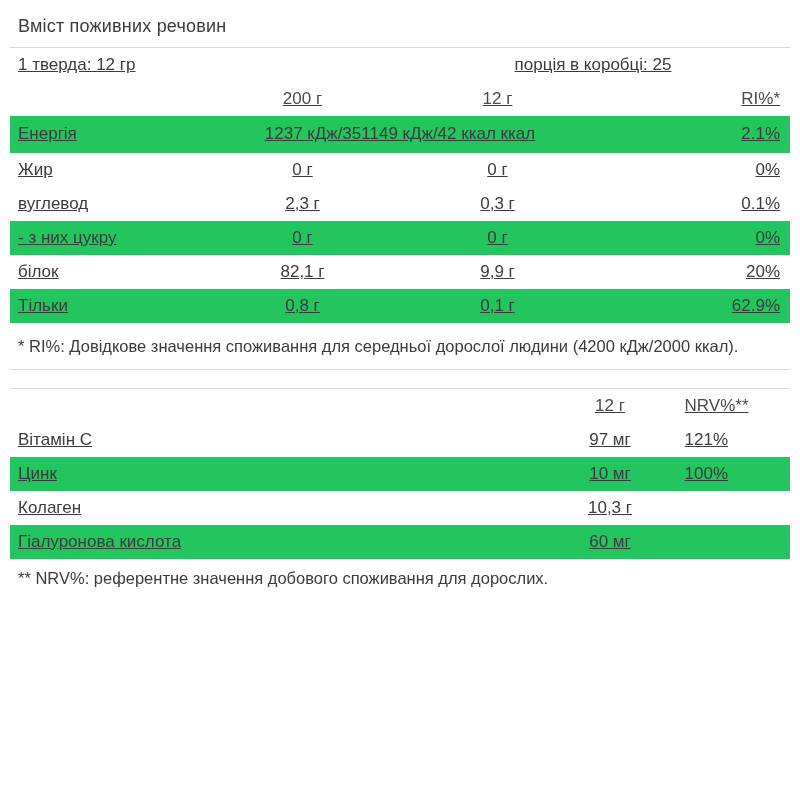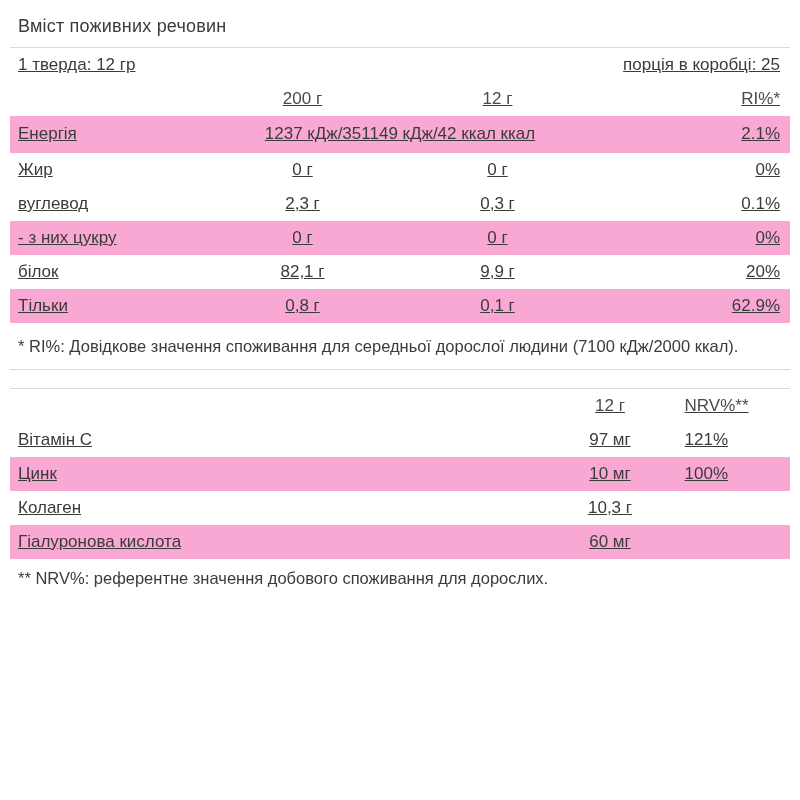--- a/index.html
+++ b/index.html
@@ -48,29 +48,29 @@
   table.nutri td {
     padding: 7px 6px;
     vertical-align: middle;
   }
 
   .col-name   { width: 54%; text-align: left; padding-left: 8px !important; }
   .col-100    { width: 20%; text-align: center; }
   .col-serv   { width: 14%; text-align: center; }
   .col-ri     { width: 12%; text-align: right; padding-right: 10px !important; }
 
-  tr.shaded td { background: #f9a8d4; }
+  tr.shaded td { background: #22c55e; }
 
   .serving-row td {
     font-size: 17px;
     padding-top: 12px;
     padding-bottom: 12px;
   }
   .serving-left { text-align: left; padding-left: 8px !important; }
-  .serving-right { text-align: right; padding-right: 10px !important; }
+  .serving-right { text-align: center; padding-right: 10px !important; }
 
   .head-row td {
     color: #4a4a4a;
     padding-top: 10px;
     padding-bottom: 10px;
   }
 
   .energy-row td { padding-top: 10px; padding-bottom: 10px; line-height: 1.35; }
 
   .note {
@@ -152,21 +152,21 @@
 
       <tr class="shaded">
         <td class="col-name">Тільки</td>
         <td class="col-100">0,8 г</td>
         <td class="col-serv">0,1 г</td>
         <td class="col-ri">62.9%</td>
       </tr>
     </tbody>
   </table>
 
-  <div class="note">* RI%: Довідкове значення споживання для середньої дорослої людини (7100 кДж/2000 ккал).</div>
+  <div class="note">* RI%: Довідкове значення споживання для середньої дорослої людини (4200 кДж/2000 ккал).</div>
 
   <div class="rule"></div>
   <div class="gap"></div>
   <div class="rule"></div>
 
   <table class="nutri">
     <tbody>
       <tr class="head-row">
         <td class="vit-col-name"></td>
         <td class="vit-col-val">12 г</td>

